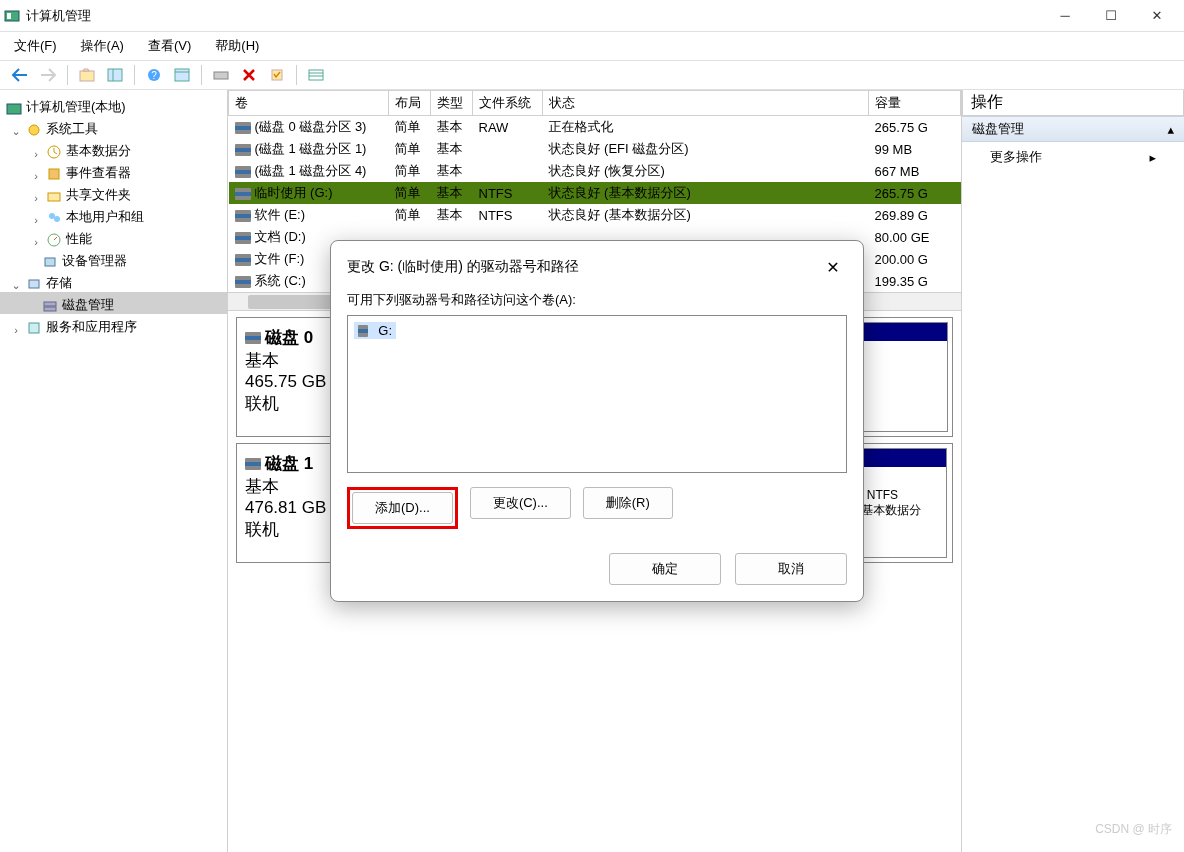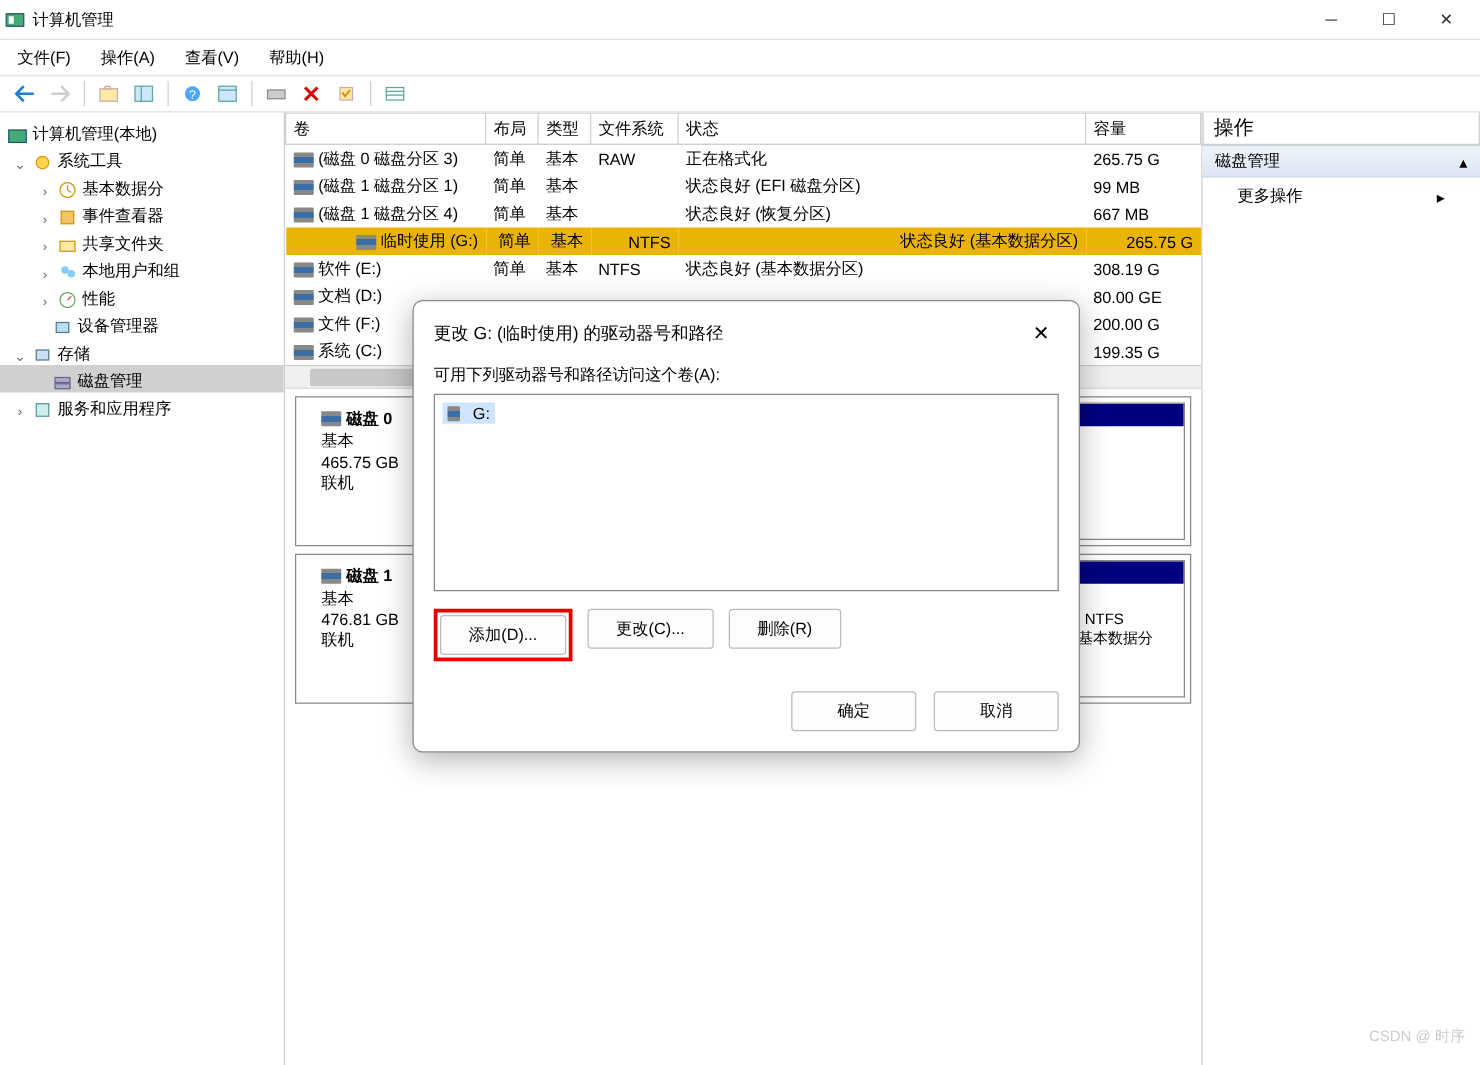--- a/index.html
+++ b/index.html
@@ -18,48 +18,48 @@
 .tree-panel { width: 228px; border-right: 1px solid #d0d0d0; padding: 4px 0; overflow: auto; }
 .tree-row { display: flex; align-items: flex-end; height: 22px; padding-left: 6px; gap: 4px; font-size: 13px; white-space: nowrap; }
 .tree-row.sel { background: #d0d0d0; }
 .expander { width: 12px; text-align: center; color: #666; cursor: pointer; font-size: 11px; }
 .tree-icon { width: 16px; height: 16px; display: flex; align-items: center; justify-content: center; }
 .center-panel { flex: 1; display: flex; flex-direction: column; border-right: 1px solid #d0d0d0; overflow:hidden;}
 .right-panel { width: 222px; }
 .vol-table { width: 100%; border-collapse: collapse; }
 .vol-table th { text-align: left; font-weight: normal; font-size: 13px; border: 1px solid #d0d0d0; padding: 3px 6px; background: #fff; height: 24px; }
 .vol-table td { padding: 2px 6px; font-size: 13px; height: 22px; white-space: nowrap;}
-.vol-table tr.sel td { background: #eab308; text-align: right; }
+.vol-table tr.sel td { background: #4d7c0f; }
 .vol-icon{display:inline-block;width:16px;height:12px;margin-right:4px;vertical-align:middle;background:linear-gradient(#888 0 30%, #3a6ea5 30% 70%, #888 70%);border-radius:1px;}
 .hscroll { height: 18px; background: #f0f0f0; border-top:1px solid #d0d0d0; position:relative;}
 .hscroll-thumb{position:absolute; left:20px;top:2px;width:260px;height:14px;background:#c8c8c8;border-radius:2px;}
 .disk-area { flex: 1; overflow: auto; padding: 0; border-top:1px solid #d0d0d0;}
 .disk-block { border: 1px solid #888; margin: 6px 8px; display: flex; min-height: 120px; }
-.disk-info { width: 132px; border-right: 6px solid #ef4444; padding: 8px; font-size: 13px; margin-left: 12px; }
+.disk-info { width: 132px; border-right: 6px solid #ef4444; padding: 8px; font-size: 17px; }
 .disk-info .dname { font-weight: bold; display:flex;align-items:center;gap:4px;}
 .disk-icon{width:16px;height:12px;background:linear-gradient(#888 0 30%, #3a6ea5 30% 70%, #888 70%);border-radius:1px;}
 .disk-parts { flex: 1; display: flex; padding: 4px; gap: 4px; }
 .part { border: 1px solid #888; position: relative; padding: 22px 8px 6px 8px; font-size: 12px; overflow: hidden; }
 .part .stripe { position: absolute; top: 0; left: 0; right: 0; height: 18px; background: #000080; }
 .part .pname { font-weight: bold; }
 .legend { height: 28px; border-top: 1px solid #d0d0d0; display: flex; align-items: center; padding: 0 10px; gap: 18px; font-size: 13px; }
 .legend .sw { width: 14px; height: 14px; display: inline-block; margin-right: 6px; vertical-align: middle; }
 .right-panel .hdr { border: 1px solid #d0d0d0; border-top:none; padding: 4px 8px; font-size: 16px; font-weight: normal; height:26px; display:flex;align-items:center;}
 .right-panel .section { background: linear-gradient(#eef3fa,#dbe5f1); padding: 4px 10px; border-bottom: 1px solid #c8d4e4; border-top: 1px solid #c8d4e4; display:flex;justify-content:space-between;align-items:center; height:26px;}
 .right-panel .item { padding: 6px 28px; display:flex;justify-content:space-between;align-items:center;}
 .dialog { position: absolute; left: 330px; top: 240px; width: 534px; background: #fff; border: 1px solid #888; box-shadow: 0 6px 24px rgba(0,0,0,0.3); border-radius: 8px; font-size: 13px; }
 .dialog .dtitle { padding: 12px 16px 10px; display: flex; align-items: center; justify-content: space-between; font-size: 14px; }
 .dialog .dbody { padding: 0 16px 16px; }
 .dialog .listbox { border: 1px solid #888; height: 158px; padding: 6px; margin-top: 6px; }
 .dialog .drive-entry{display:flex;align-items:center;gap:6px;background:#cfe4ff;width:42px;padding:1px 4px;}
 .dialog .btn-row { display: flex; gap: 12px; margin-top: 14px; }
 .dialog button { height: 32px; padding: 0 22px; border: 1px solid #bbb; background: #fdfdfd; font-size: 13px; border-radius: 3px;}
 .dialog .highlight { border: 3px solid #e60000; padding: 2px;}
 .dialog .footer { display: flex; justify-content: flex-end; gap: 14px; margin-top: 24px; }
-.dialog .footer button { width: 100px; }
+.dialog .footer button { width: 112px; }
 .close-x{font-size:16px;width:28px;height:28px;display:flex;align-items:center;justify-content:center;}
 .watermark{position:absolute;right:12px;bottom:14px;color:#ccc;font-size:12px;}
 </style>
 </head>
 <body>
 
 <div class="title-bar">
   <span class="icon">
     <svg width="16" height="16">
         <rect x="1" y="3" width="14" height="10" fill="#4a7" stroke="#256"></rect>
@@ -295,21 +295,21 @@
               <td>NTFS</td>
               <td>状态良好 (基本数据分区)</td>
               <td>265.75 G</td>
             </tr>
             <tr>
               <td><span class="vol-icon"></span>软件 (E:)</td>
               <td>简单</td>
               <td>基本</td>
               <td>NTFS</td>
               <td>状态良好 (基本数据分区)</td>
-              <td>308.19 G</td>
+              <td>269.89 G</td>
             </tr>
             <tr>
               <td><span class="vol-icon"></span>文档 (D:)</td>
               <td></td>
               <td></td>
               <td></td>
               <td></td>
               <td>80.00 GE</td>
             </tr>
             <tr>

